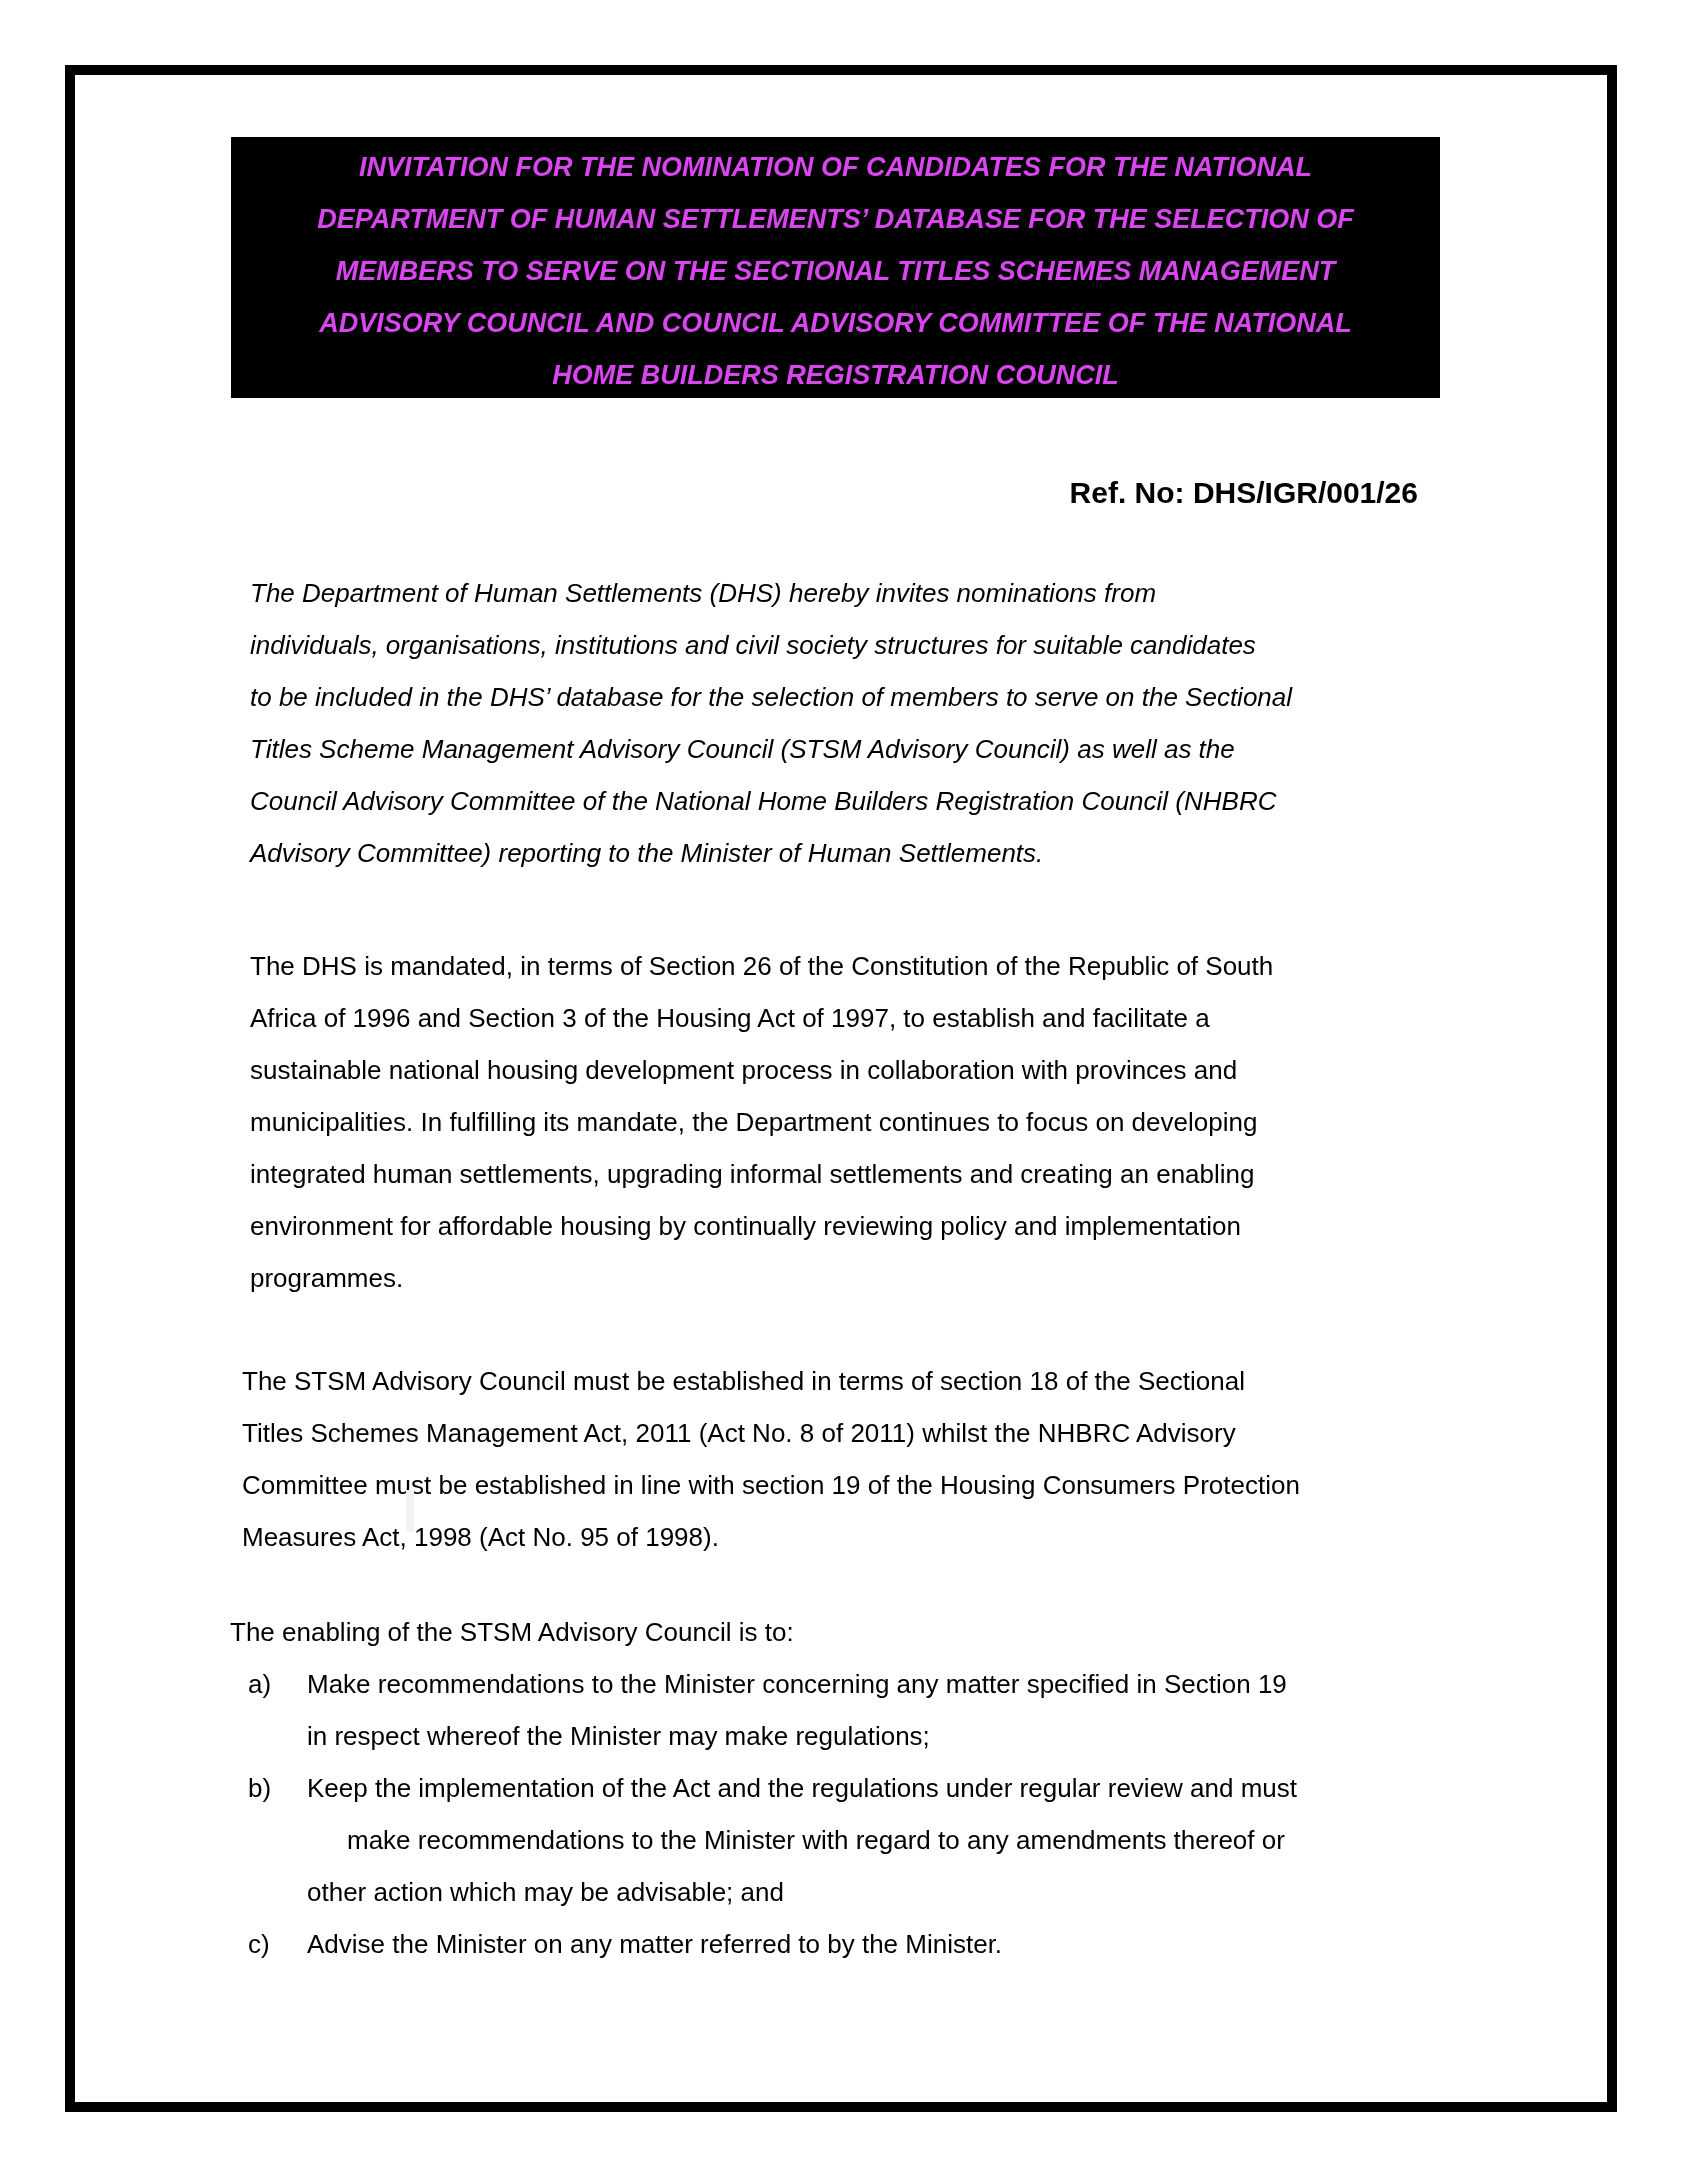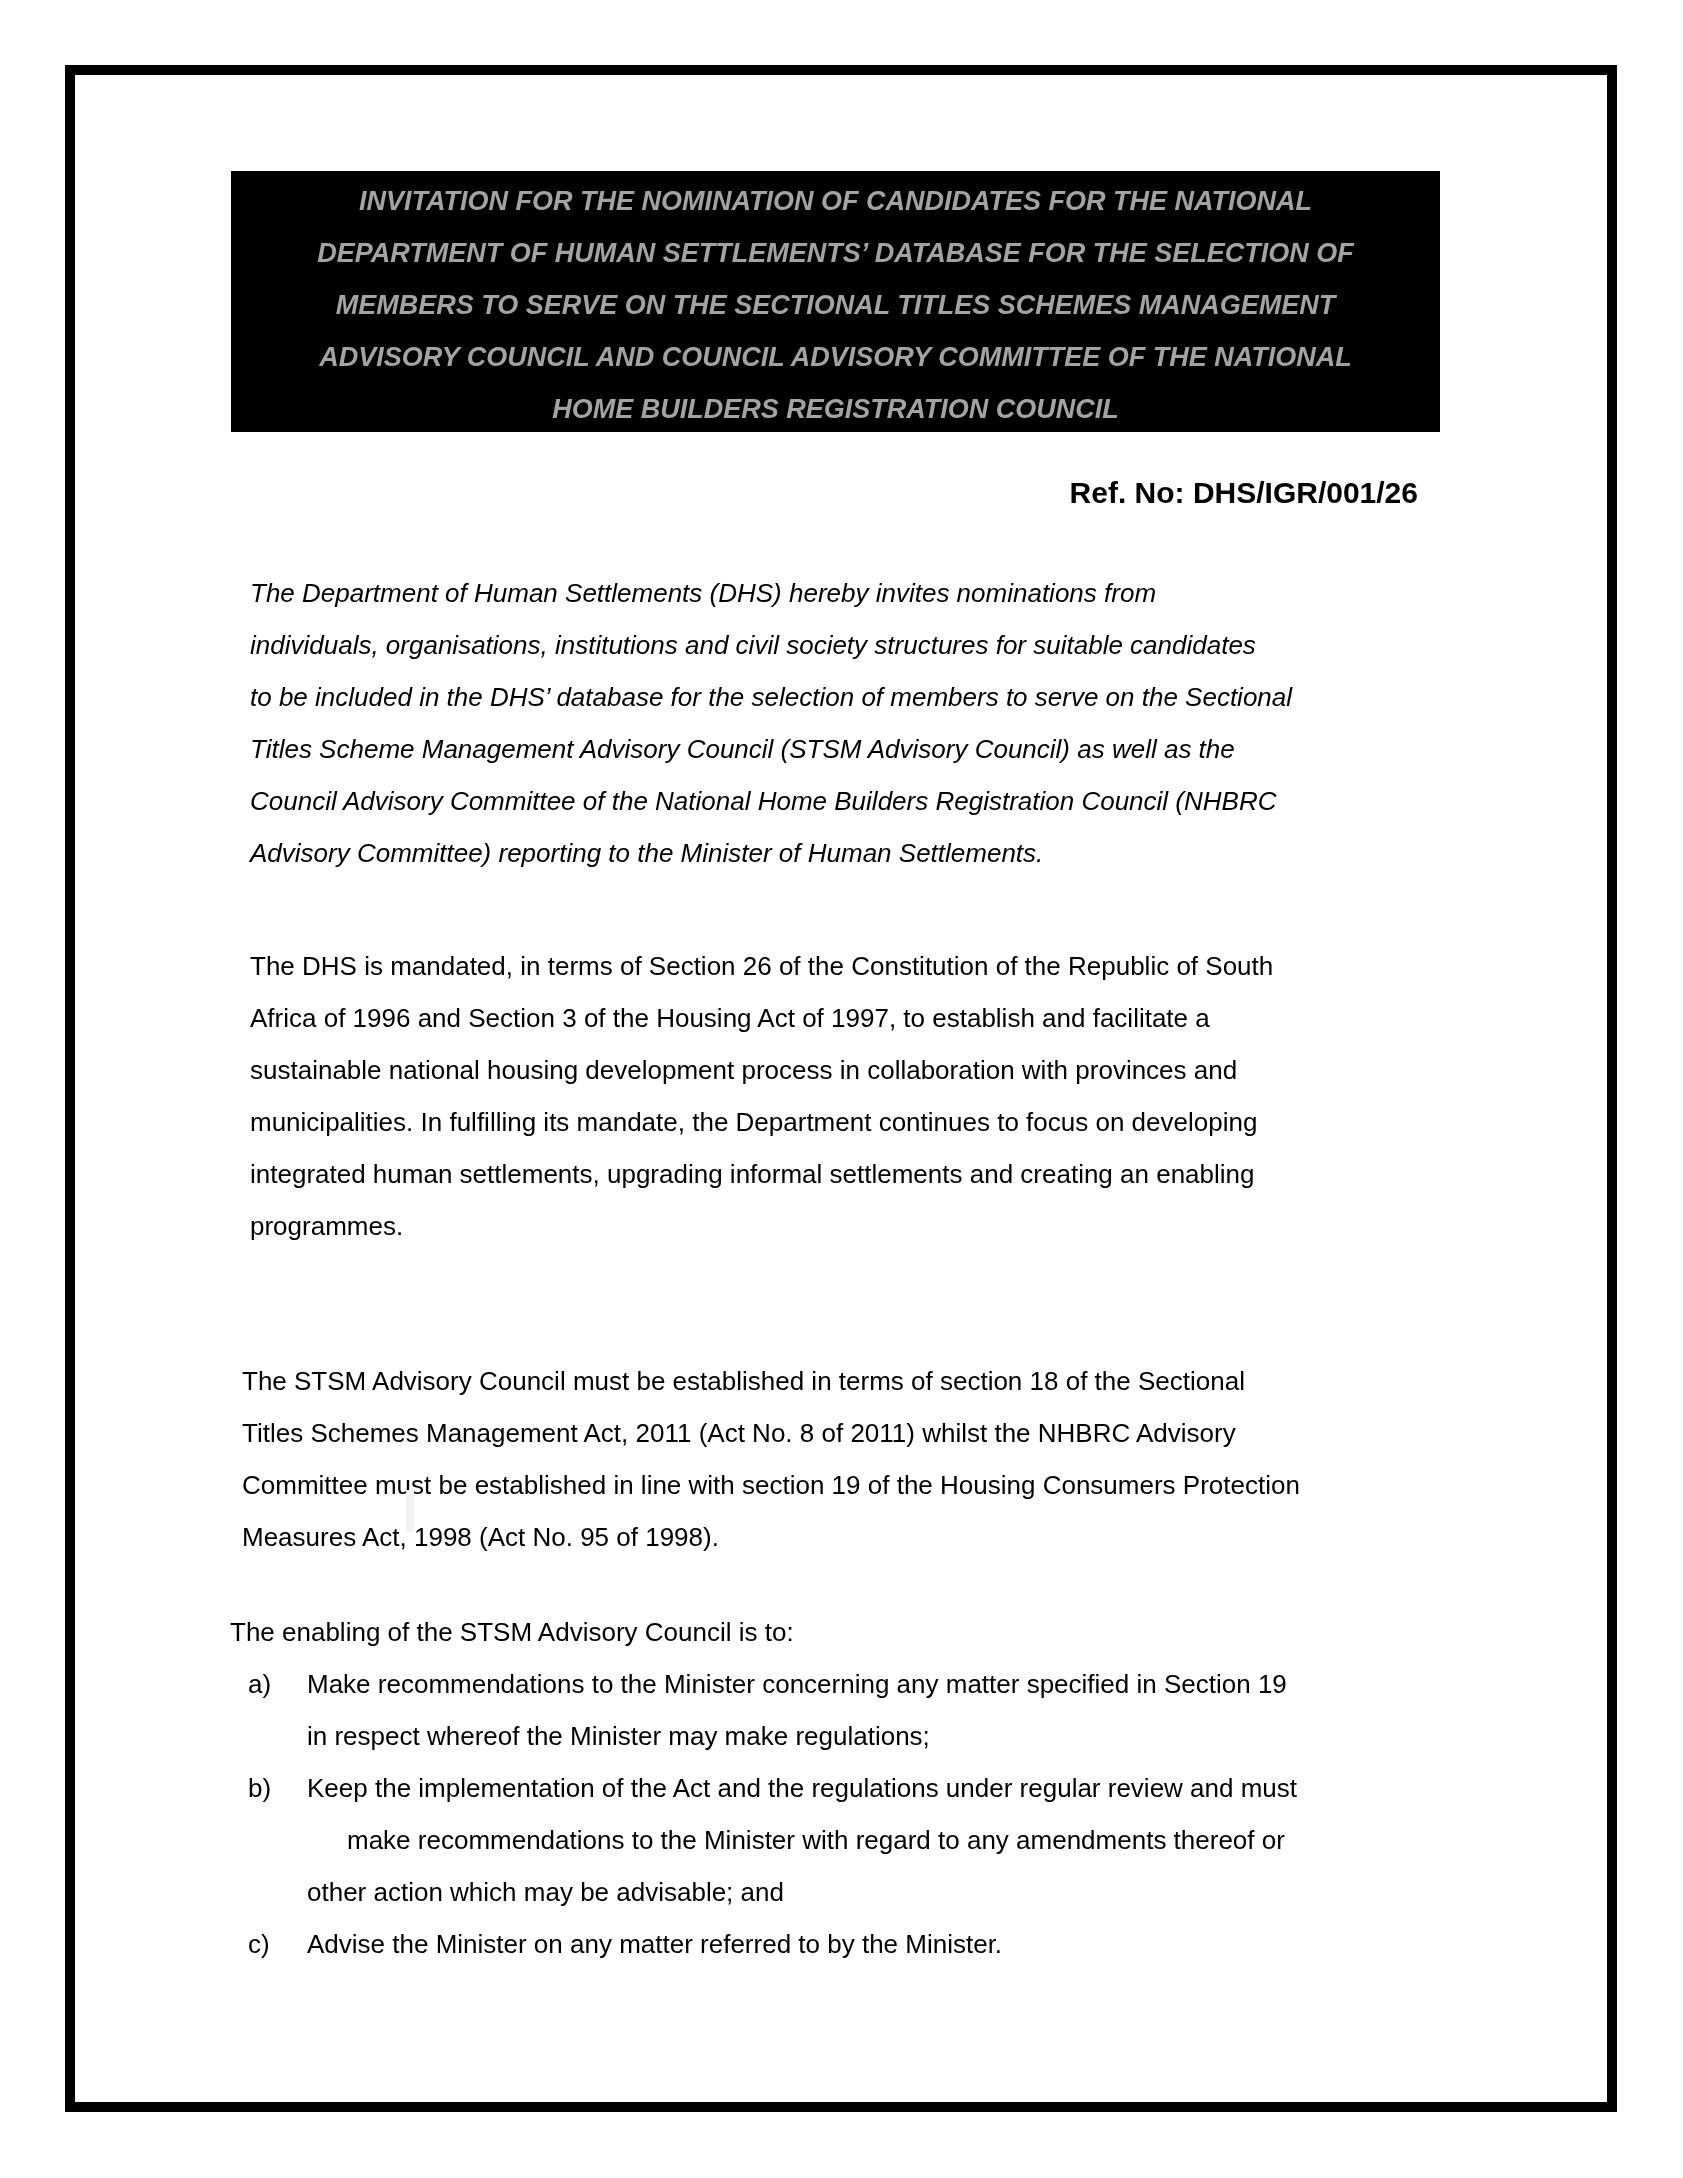--- a/index.html
+++ b/index.html
@@ -24,25 +24,24 @@
       box-sizing: border-box;
       border: 10px solid #000000;
     }
     .title-box {
       position: absolute;
       left: 231px;
       top: 137px;
       width: 1209px;
       height: 261px;
       background: #000000;
-      color: #a3a3a3;
+      color: #d946ef;
       box-sizing: border-box;
       padding-top: 4px;
       text-align: center;
-      margin-top: 34px;
     }
     .title-line {
       display: block;
       font-weight: bold;
       font-style: italic;
       font-size: 27px;
       line-height: 52px;
       white-space: nowrap;
       letter-spacing: 0px;
     }
@@ -159,20 +158,21 @@
   <span class="line" style="white-space: nowrap; word-spacing: 0px; text-align-last: left;">Council Advisory Committee of the National Home Builders Registration Council (NHBRC</span>
   <span class="line last">Advisory Committee) reporting to the Minister of Human Settlements.</span>
 </p>
 
 <p class="para para-2">
   <span class="line" style="white-space: nowrap; word-spacing: 0px; text-align-last: left;">The DHS is mandated, in terms of Section 26 of the Constitution of the Republic of South</span>
   <span class="line" style="white-space: nowrap; word-spacing: 0px; text-align-last: left;">Africa of 1996 and Section 3 of the Housing Act of 1997, to establish and facilitate a</span>
   <span class="line" style="white-space: nowrap; word-spacing: 0px; text-align-last: left;">sustainable national housing development process in collaboration with provinces and</span>
   <span class="line" style="white-space: nowrap; word-spacing: 0px; text-align-last: left;">municipalities. In fulfilling its mandate, the Department continues to focus on developing</span>
   <span class="line" style="white-space: nowrap; word-spacing: 0px; text-align-last: left;">integrated human settlements, upgrading informal settlements and creating an enabling</span>
+  <span class="line" style="white-space: nowrap; word-spacing: 0px; text-align-last: left;">environment for affordable housing by continually reviewing policy and implementation</span>
   <span class="line last">programmes.</span>
 </p>
 
 <p class="para para-3">
   <span class="line" style="white-space: nowrap; word-spacing: 0px; text-align-last: left;">The STSM Advisory Council must be established in terms of section 18 of the Sectional</span>
   <span class="line" style="white-space: nowrap; word-spacing: 0px; text-align-last: left;">Titles Schemes Management Act, 2011 (Act No. 8 of 2011) whilst the NHBRC Advisory</span>
   <span class="line" style="white-space: nowrap; word-spacing: 0px; text-align-last: left;">Committee must be established in line with section 19 of the Housing Consumers Protection</span>
   <span class="line last">Measures Act, 1998 (Act No. 95 of 1998).</span>
 </p>
 

